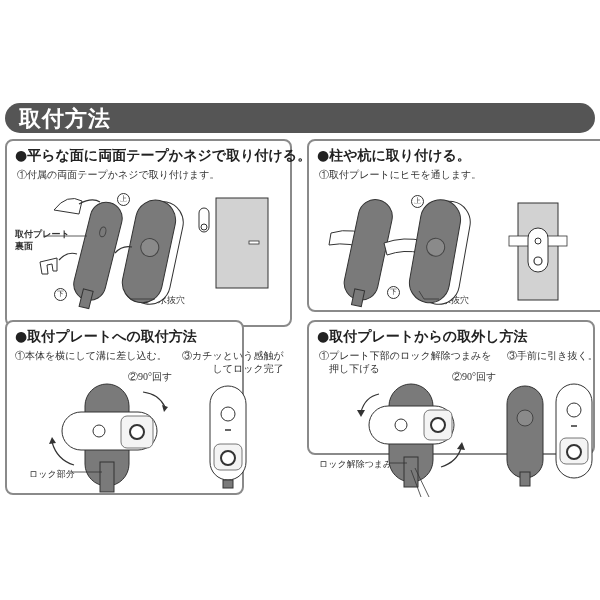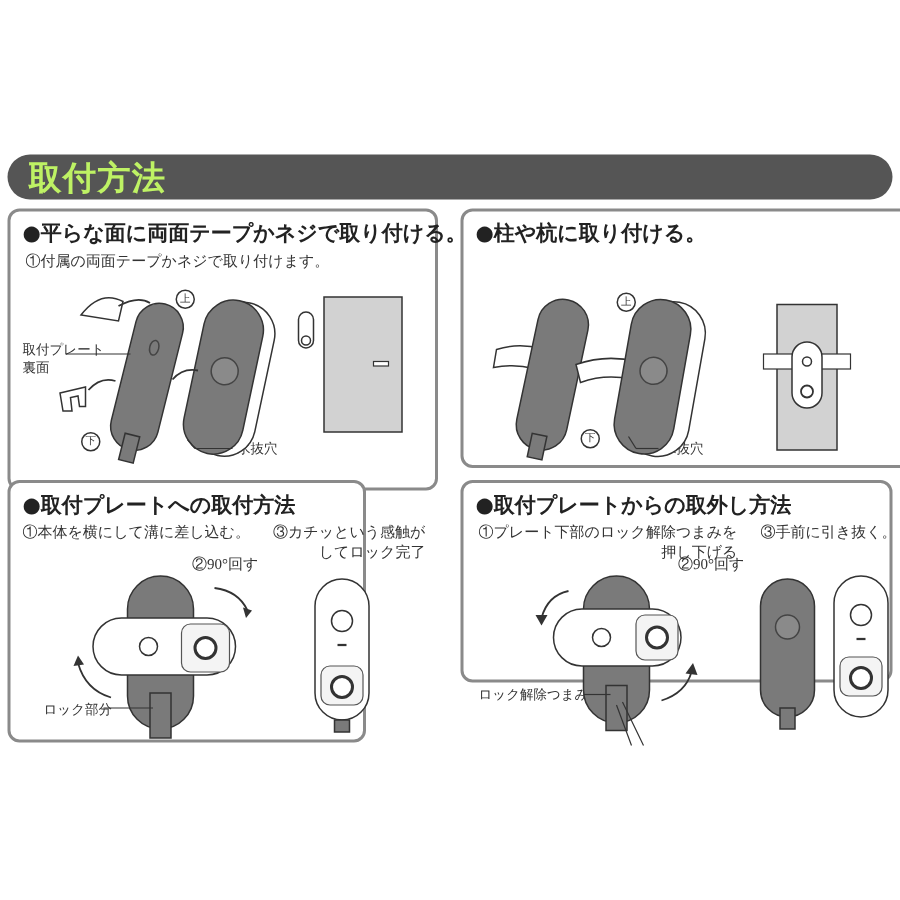--- a/index.html
+++ b/index.html
@@ -1,38 +1,38 @@
 <!DOCTYPE html>
 <html><head>
 <meta charset="utf-8">
 <style>
   html, body { margin: 0; padding: 0; background: #ffffff; }
   body { width: 600px; height: 600px; position: relative; overflow: hidden;
          font-family: "DejaVu Sans", sans-serif; color: #2b2b2b; }
   .title-bar { position: absolute; left: 5px; top: 103px; width: 590px; height: 30px;
                background: #555555; border-radius: 15px; }
   .title-bar span { position: absolute; left: 14px; top: 1px; font-size: 22px; font-weight: bold;
-                    color: #bef264; letter-spacing: 1px; }
+                    color: #ffffff; letter-spacing: 1px; }
   .panel { position: absolute; border: 2px solid #8a8a8a; border-radius: 8px; background: #fff; box-sizing: border-box; }
   .panel .heading { position: absolute; left: 8px; top: 6px; font-size: 14px; font-weight: bold; color: #222; white-space: nowrap; }
   .panel .step { position: absolute; font-size: 10px; color: #333; white-space: nowrap; line-height: 13px; font-family: Liberation Serif, serif; }
   .panel .callout { position: absolute; font-size: 9px; color: #333; white-space: nowrap; line-height: 12px; }
   svg { position: absolute; overflow: visible; }
 </style>
 </head>
 <body>
 
 <div class="title-bar">
   <span>取付方法</span>
 </div>
 
 <div class="panel" style="left:5px; top:139px; width:287px; height:188px;">
   <div class="heading">●平らな面に両面テープかネジで取り付ける。</div>
   <div class="step" style="left:10px; top:27px;">①付属の両面テープかネジで取り付けます。</div>
-  <div class="callout" style="left:8px; top:87px;">
+  <div class="callout" style="left:8px; top:87px;font-weight:bold;">
     <div>取付プレート</div>
     <div>裏面</div>
   </div>
   <div class="callout" style="left:110px; top:52px; border:1px solid #333; border-radius:50%; width:11px; height:11px; font-size:7px; text-align:center; line-height:11px;">上</div>
   <div class="callout" style="left:47px; top:147px; border:1px solid #333; border-radius:50%; width:11px; height:11px; font-size:7px; text-align:center; line-height:11px;">下</div>
   <div class="callout" style="left:151px; top:153px;">水抜穴</div>
   <svg width="287" height="173" style="left:0; top:0;">
 
     <path d="M47,69 Q60,52 75,60 L72,73 Z" fill="#fff" stroke="#333" stroke-width="1"></path>
     <path d="M72,63 Q85,56 93,61" fill="none" stroke="#333" stroke-width="1.2"></path>
@@ -59,20 +59,21 @@
     <rect x="192" y="67" width="10" height="24" rx="5" fill="#fff" stroke="#333" stroke-width="1"></rect>
     <circle cx="197" cy="86" r="3" fill="none" stroke="#333" stroke-width="1"></circle>
 
     <rect x="209" y="57" width="52" height="90" fill="#d2d2d2" stroke="#333" stroke-width="1"></rect>
     <rect x="242" y="100" width="10" height="3" fill="#fff" stroke="#333" stroke-width="0.8"></rect>
   </svg>
 </div>
 
 <div class="panel" style="left:307px; top:139px; width:344px; height:173px;">
   <div class="heading">●柱や杭に取り付ける。</div>
+  <div class="step" style="left:10px; top:27px;">①取付プレートにヒモを通します。</div>
   <div class="callout" style="left:102px; top:54px; border:1px solid #333; border-radius:50%; width:11px; height:11px; font-size:7px; text-align:center; line-height:11px;">上</div>
   <div class="callout" style="left:78px; top:145px; border:1px solid #333; border-radius:50%; width:11px; height:11px; font-size:7px; text-align:center; line-height:11px;">下</div>
   <div class="callout" style="left:133px; top:153px;">水抜穴</div>
   <svg width="288" height="173" style="left:0; top:0;">
     <path d="M22,92 Q45,85 65,98 L60,110 Q42,100 20,104 Z" fill="#fff" stroke="#333" stroke-width="1"></path>
     <g transform="rotate(12 60 110)">
       <rect x="42" y="58" width="34" height="102" rx="17" fill="#7a7a7a" stroke="#333" stroke-width="1"></rect>
       <rect x="54" y="150" width="10" height="16" fill="#7a7a7a" stroke="#333" stroke-width="1"></rect>
     </g>
     <path d="M75,102 Q95,95 115,100 L112,112 Q95,108 78,114 Z" fill="#fff" stroke="#333" stroke-width="1"></path>
@@ -120,21 +121,21 @@
     <rect x="207" y="122" width="28" height="26" rx="6" fill="#f4f4f4" stroke="#555" stroke-width="0.8"></rect>
     <circle cx="221" cy="136" r="7" fill="#fff" stroke="#333" stroke-width="2"></circle>
     <rect x="216" y="158" width="10" height="8" fill="#7a7a7a" stroke="#333" stroke-width="1"></rect>
   </svg>
 </div>
 
 <div class="panel" style="left:307px; top:320px; width:288px; height:135px;">
   <div class="heading">●取付プレートからの取外し方法</div>
   <div class="step" style="left:10px; top:27px;">
     <div>①プレート下部のロック解除つまみを</div>
-    <div style="padding-left:10px;text-align:right;">押し下げる</div>
+    <div style="padding-left:10px;">押し下げる</div>
   </div>
   <div class="step" style="left:143px; top:48px;">②90°回す</div>
   <div class="step" style="left:198px; top:27px;">③手前に引き抜く。</div>
   <div class="callout" style="left:10px; top:136px;">ロック解除つまみ</div>
   <svg width="288" height="175" style="left:0; top:0;">
     <rect x="80" y="62" width="44" height="98" rx="22" fill="#7a7a7a" stroke="#333" stroke-width="1"></rect>
     <rect x="95" y="135" width="14" height="30" fill="#7a7a7a" stroke="#333" stroke-width="1"></rect>
     <rect x="60" y="84" width="85" height="38" rx="19" fill="#fff" stroke="#333" stroke-width="1"></rect>
     <circle cx="92" cy="103" r="6" fill="none" stroke="#333" stroke-width="1"></circle>
     <rect x="115" y="88" width="28" height="30" rx="6" fill="#f4f4f4" stroke="#555" stroke-width="0.8"></rect>

